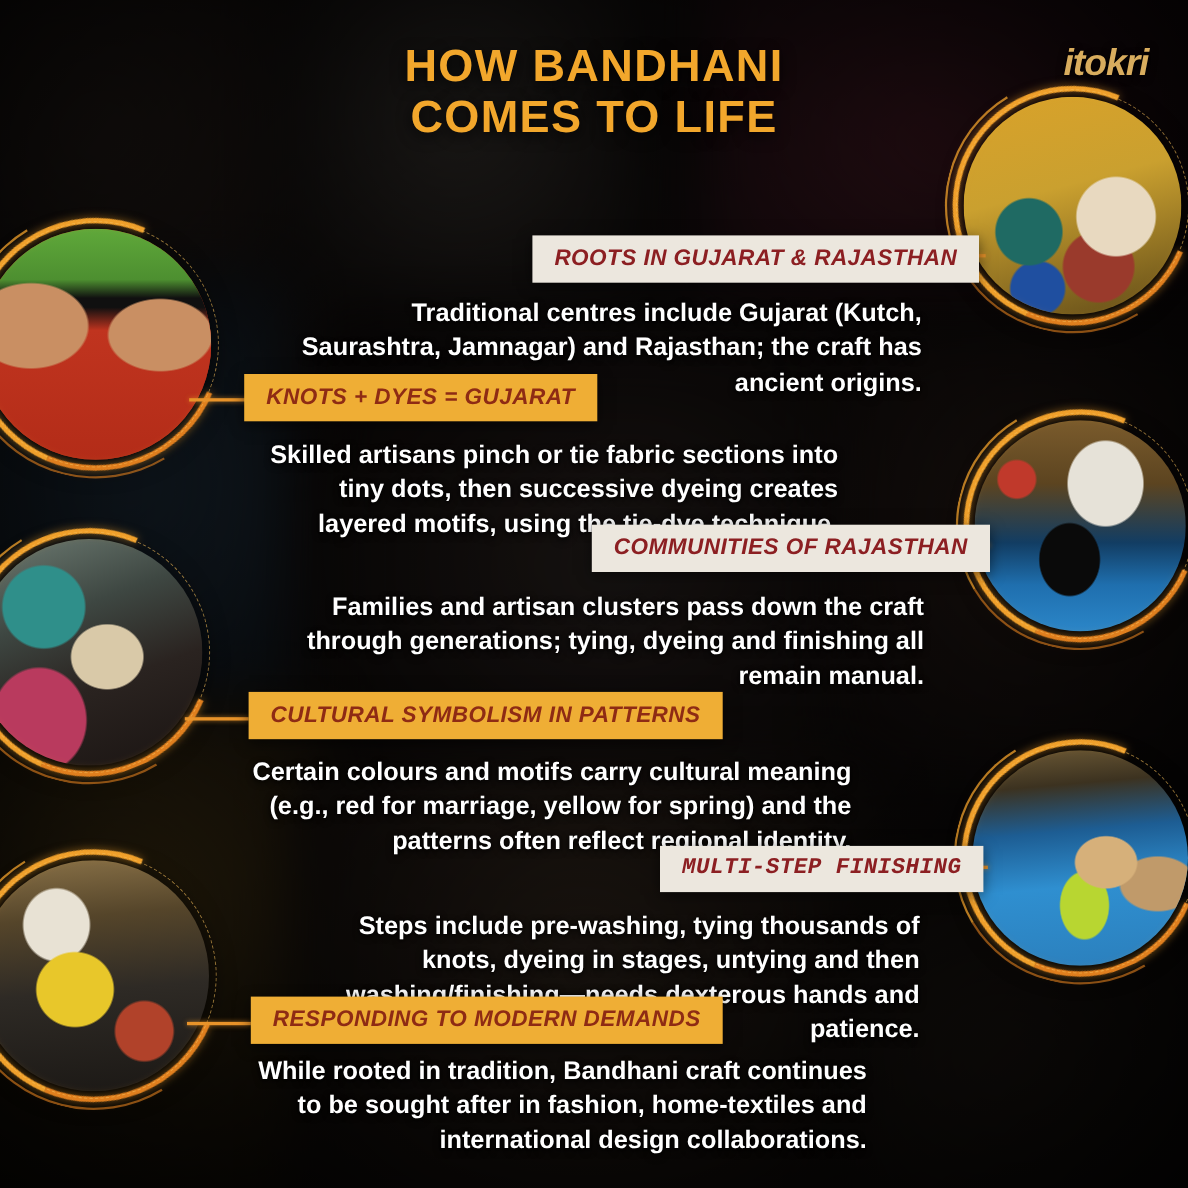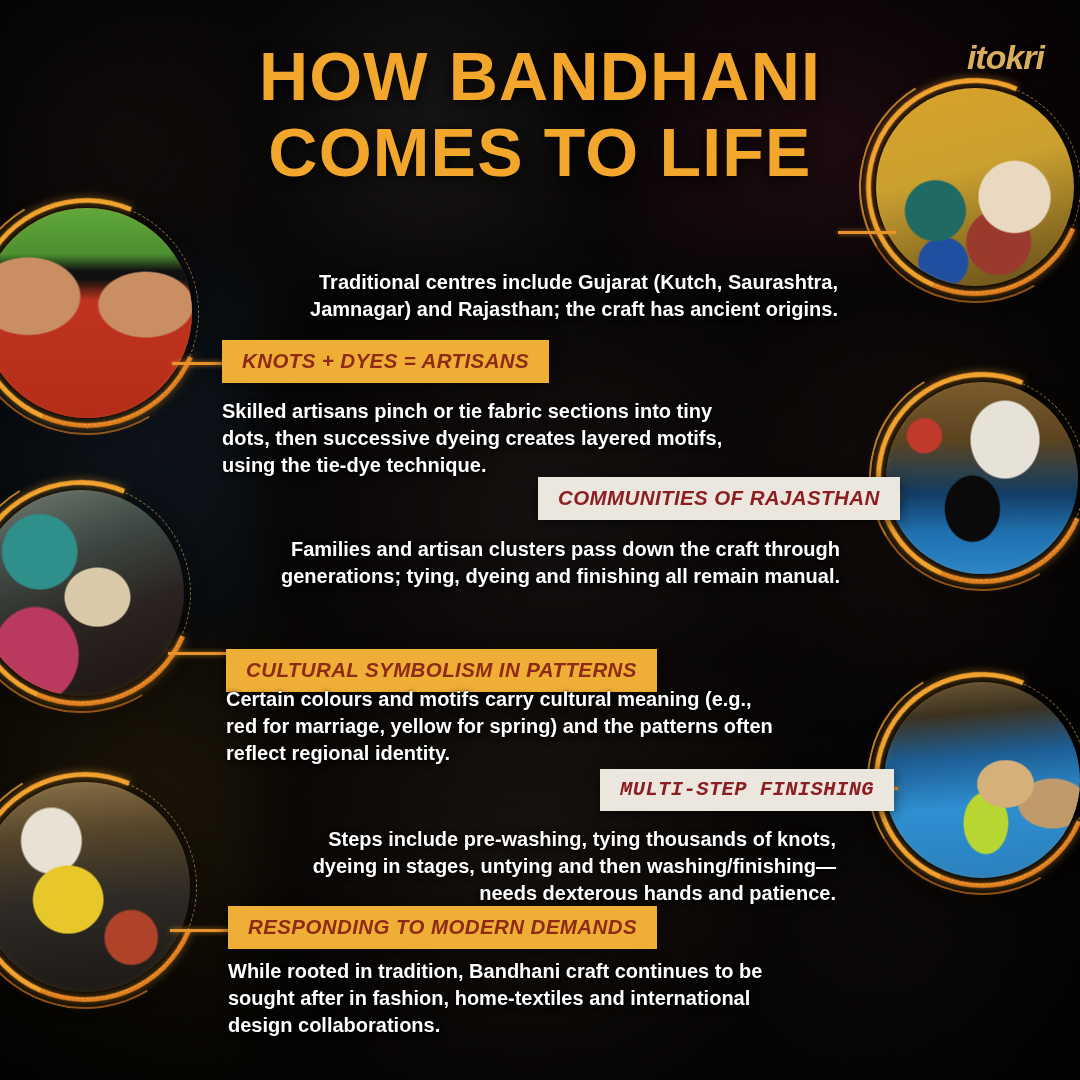--- a/index.html
+++ b/index.html
@@ -39,21 +39,21 @@
 
   
   #content { position:absolute; inset:0; z-index:6; }
 
   
   .title {
     position:absolute; left:0; right:0; top:38px;
     text-align:center;
     color:#f2a72c;
     font-weight:bold;
-    font-size:68px;
+    font-size:41px;
     line-height:1.12;
     letter-spacing:1.2px;
     text-shadow:0 3px 14px rgba(0,0,0,.85);
     white-space:pre-line;
   }
 
   
   .logo {
     position:absolute; right:36px; top:38px;
     font-size:34px; font-weight:bold;
@@ -81,27 +81,27 @@
   
   .connector {
     position:absolute; height:3px; background:#e8932a;
     box-shadow:0 0 5px rgba(232,147,42,.7);
   }
 
   
   .para {
     position:absolute;
     color:#ffffff;
-    font-size:20px;
+    font-size:23px;
     font-weight:bold;
     line-height:1.36;
     text-shadow:0 2px 7px rgba(0,0,0,.92), 0 0 2px rgba(0,0,0,.9);
   }
   .para.right { text-align:right; }
-  .para.left  { text-align:left; }
+  .para.left  { text-align:right; }
 
   
   .circ { position:absolute; border-radius:50%; }
   .circ .photo {
     position:absolute; inset:10px; border-radius:50%;
     overflow:hidden; box-shadow:0 6px 22px rgba(0,0,0,.7);
   }
   .circ .photo i {
     position:absolute; inset:0; display:block;
   }
@@ -228,32 +228,33 @@
           radial-gradient(ellipse at 42% 56%, #e8c72a 0 20%, transparent 21%),
           radial-gradient(ellipse at 34% 28%, #e8e2d4 0 15%, transparent 16%),
           radial-gradient(ellipse at 72% 74%, #b1422a 0 12%, transparent 13%);"></i>
     </div>
     <div class="ring"></div>
     <div class="ring2"></div>
     <div class="ring3"></div>
   </div>
 
   <div class="connector" style="left:838px; top:231px; width:58px;"></div>
+  <div class="pill cream" style="left:484px; top:214px;">ROOTS IN GUJARAT &amp; RAJASTHAN</div>
   <div class="para right" style="left:250px; top:269px; width:588px;">Traditional centres include Gujarat (Kutch, Saurashtra, Jamnagar) and Rajasthan; the craft has ancient origins.</div>
 
   <div class="connector" style="left:172px; top:362px; width:56px;"></div>
-  <div class="pill amber" style="left:222px; top:340px;">KNOTS + DYES = ARTISANS</div>
+  <div class="pill amber" style="left:222px; top:340px;">KNOTS + DYES = GUJARAT</div>
   <div class="para left" style="left:222px; top:398px; width:540px;">Skilled artisans pinch or tie fabric sections into tiny dots, then successive dyeing creates layered motifs, using the tie-dye technique.</div>
 
   <div class="connector" style="left:840px; top:494px; width:60px;"></div>
   <div class="pill cream" style="left:538px; top:477px;">COMMUNITIES OF RAJASTHAN</div>
   <div class="para right" style="left:248px; top:536px; width:592px;text-align:right;">Families and artisan clusters pass down the craft through generations; tying, dyeing and finishing all remain manual.</div>
 
   <div class="connector" style="left:168px; top:652px; width:58px;"></div>
-  <div class="pill amber" style="left:226px; top:629px;margin-top:20px;">CULTURAL SYMBOLISM IN PATTERNS</div>
+  <div class="pill amber" style="left:226px; top:629px;">CULTURAL SYMBOLISM IN PATTERNS</div>
   <div class="para left" style="left:226px; top:686px; width:548px;">Certain colours and motifs carry cultural meaning (e.g., red for marriage, yellow for spring) and the patterns often reflect regional identity.</div>
 
   <div class="connector" style="left:836px; top:787px; width:62px;"></div>
   <div class="pill cream" style="left:600px; top:769px;font-family:Liberation Mono, monospace;">MULTI-STEP FINISHING</div>
   <div class="para right" style="left:300px; top:826px; width:536px;">Steps include pre-washing, tying thousands of knots, dyeing in stages, untying and then washing/finishing—needs dexterous hands and patience.</div>
 
   <div class="connector" style="left:170px; top:929px; width:58px;"></div>
   <div class="pill amber" style="left:228px; top:906px;">RESPONDING TO MODERN DEMANDS</div>
   <div class="para left" style="left:228px; top:958px; width:560px;">While rooted in tradition, Bandhani craft continues to be sought after in fashion, home-textiles and international design collaborations.</div>
 

